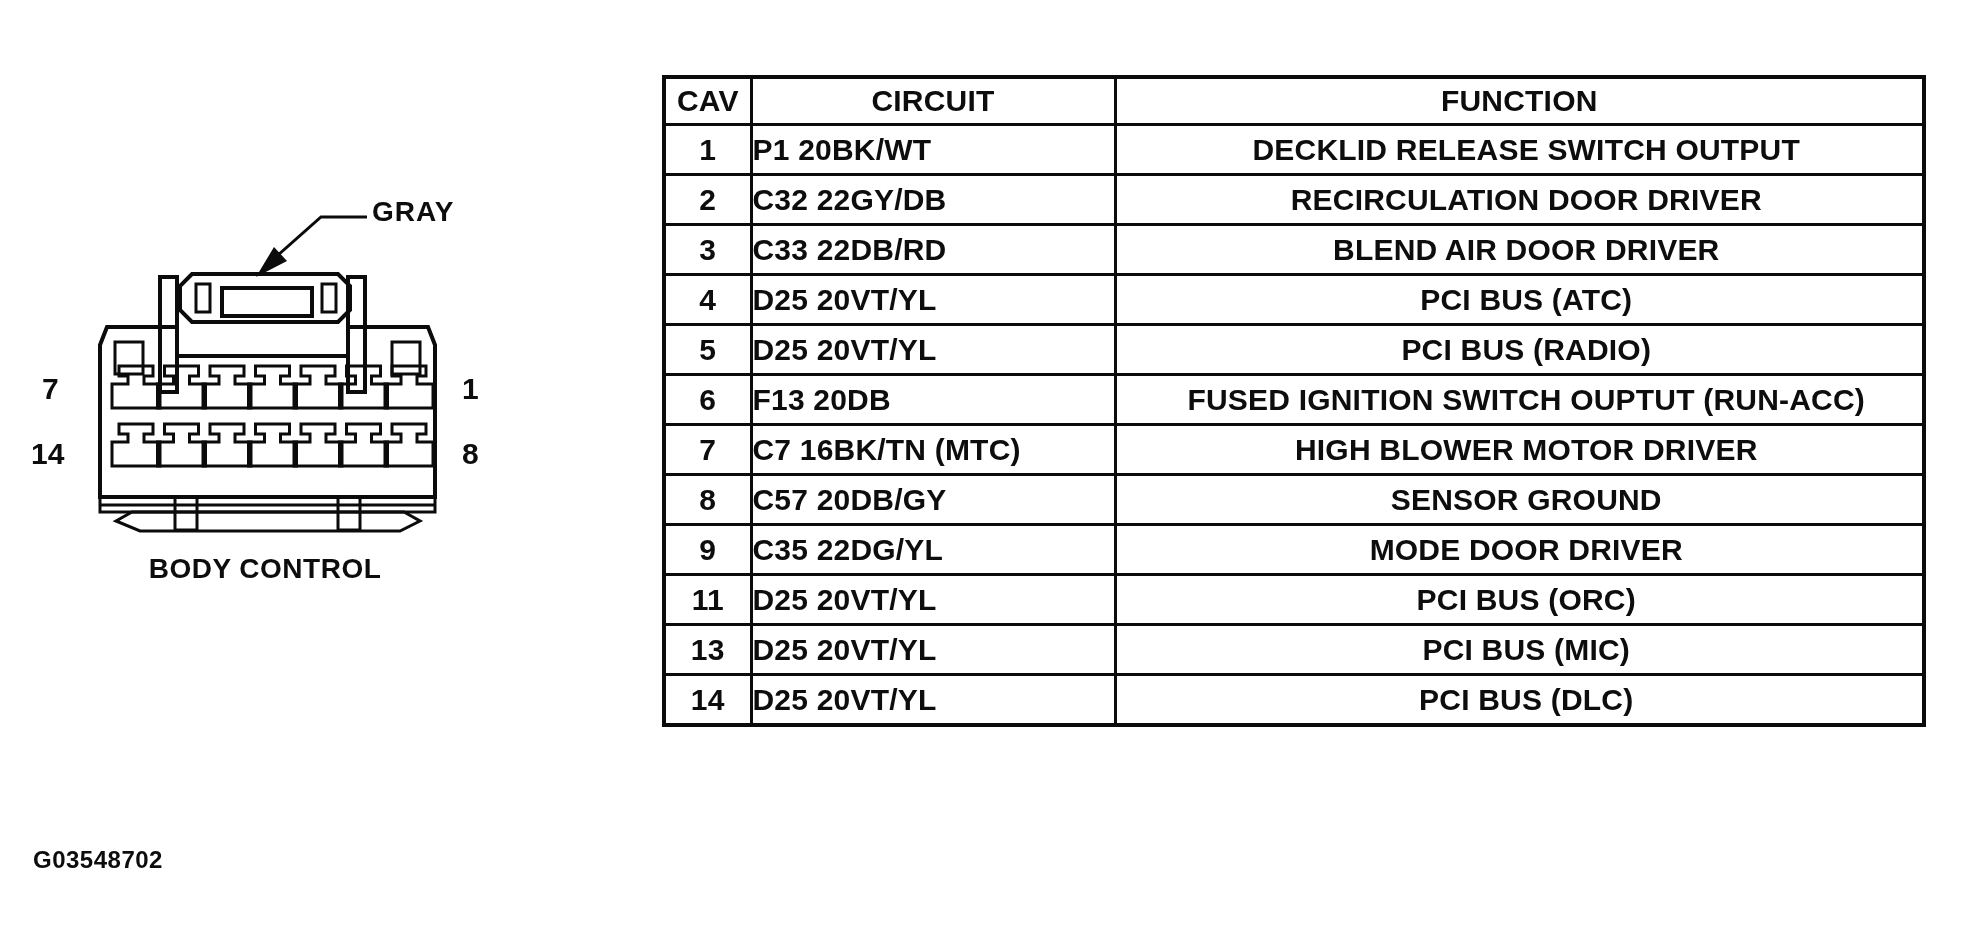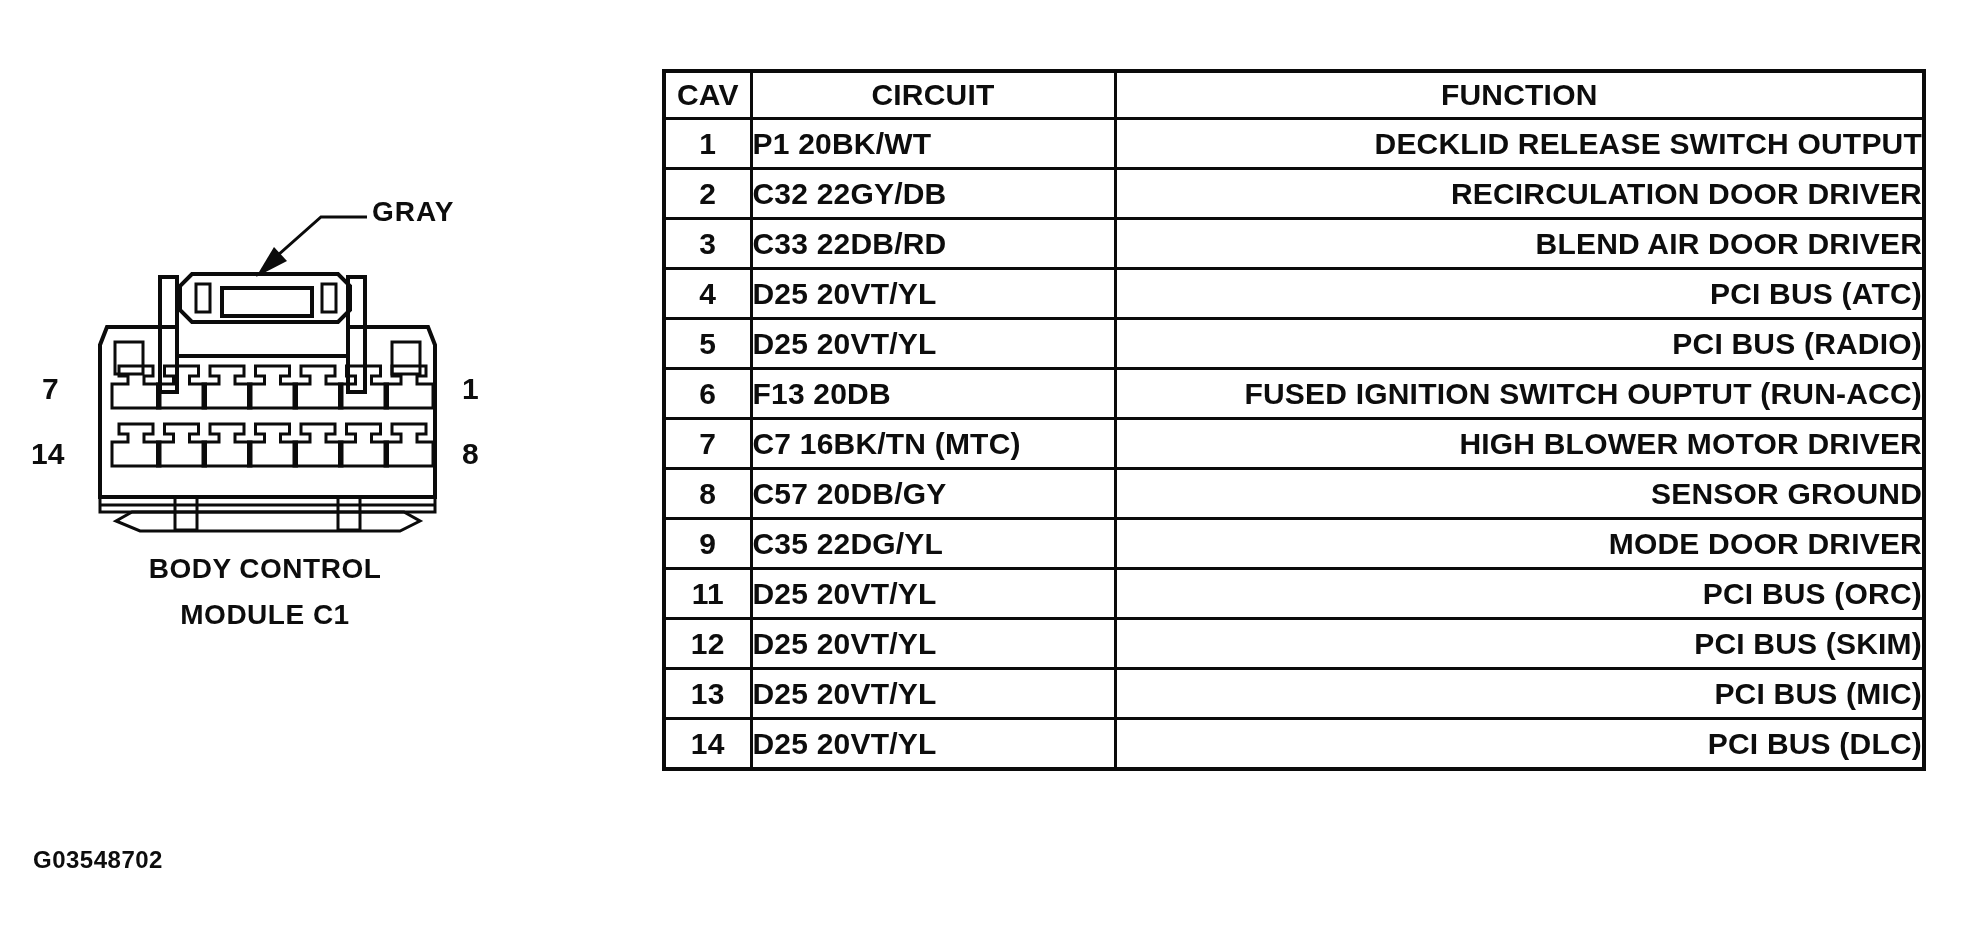--- a/index.html
+++ b/index.html
@@ -6,21 +6,21 @@
   .page{
     position:relative;
     width:1965px;height:945px;
     background:#ffffff;
     font-family:"Liberation Sans",sans-serif;
     color:#0d0d0d;
     overflow:hidden;
   }
   
   .pinout{
-    position:absolute;left:662px;top:69px;
+    position:absolute;left:662px;top:75px;
     border-collapse:collapse;
     table-layout:fixed;
     width:1260px;
     border-radius:25px;
   }
   .pinout th,.pinout td{
     border:3px solid #0b0b0b;
     font-size:30px;
     font-weight:600;
     letter-spacing:.2px;
@@ -29,21 +29,21 @@
     padding:0;
   }
   .pinout{border:4px solid #0b0b0b;}
   .pinout th{height:44px;text-align:center;font-weight:600;}
   .pinout td{height:47px;}
   .col-cav{width:87px;}
   .col-circuit{width:364px;}
   .col-function{width:809px;}
   td.cell-cav{text-align:center;}
   td.cell-circuit{text-align:left;}
-  td.cell-function{text-align:right;padding-left:14px;}
+  td.cell-function{text-align:center;padding-left:14px;}
   
   .connector-art{position:absolute;left:20px;top:150px;}
   .lbl{position:absolute;font-weight:700;white-space:nowrap;}
   .lbl-gray{left:372px;top:196px;font-size:28px;letter-spacing:1px;}
   .lbl-pin{font-size:30px;font-weight:600;}
   .lbl-pin7{left:42px;top:372px;}
   .lbl-pin14{left:31px;top:437px;}
   .lbl-pin1{left:462px;top:372px;}
   .lbl-pin8{left:462px;top:437px;}
   .caption{
@@ -107,21 +107,20 @@
     </g>
   </svg>
 
   <span class="lbl lbl-gray">GRAY</span>
   <span class="lbl lbl-pin lbl-pin7">7</span>
   <span class="lbl lbl-pin lbl-pin14">14</span>
   <span class="lbl lbl-pin lbl-pin1">1</span>
   <span class="lbl lbl-pin lbl-pin8">8</span>
   <div class="caption">
     <div>BODY CONTROL</div>
-    <div>MODULE C1</div>
   </div>
   <span class="lbl figure-id">G03548702</span>
 
   <table class="pinout">
     <colgroup>
       <col class="col-cav">
         <col class="col-circuit">
         <col class="col-function">
     </colgroup>
     <thead>
@@ -176,25 +175,20 @@
       <td class="cell-cav">9</td>
       <td class="cell-circuit">C35 22DG/YL</td>
       <td class="cell-function">MODE DOOR DRIVER</td>
     </tr>
         <tr>
       <td class="cell-cav">11</td>
       <td class="cell-circuit">D25 20VT/YL</td>
       <td class="cell-function">PCI BUS (ORC)</td>
     </tr>
         <tr>
-      <td class="cell-cav">12</td>
-      <td class="cell-circuit">D25 20VT/YL</td>
-      <td class="cell-function">PCI BUS (SKIM)</td>
-    </tr>
-        <tr>
       <td class="cell-cav">13</td>
       <td class="cell-circuit">D25 20VT/YL</td>
       <td class="cell-function">PCI BUS (MIC)</td>
     </tr>
         <tr>
       <td class="cell-cav">14</td>
       <td class="cell-circuit">D25 20VT/YL</td>
       <td class="cell-function">PCI BUS (DLC)</td>
     </tr>
       </tbody>

